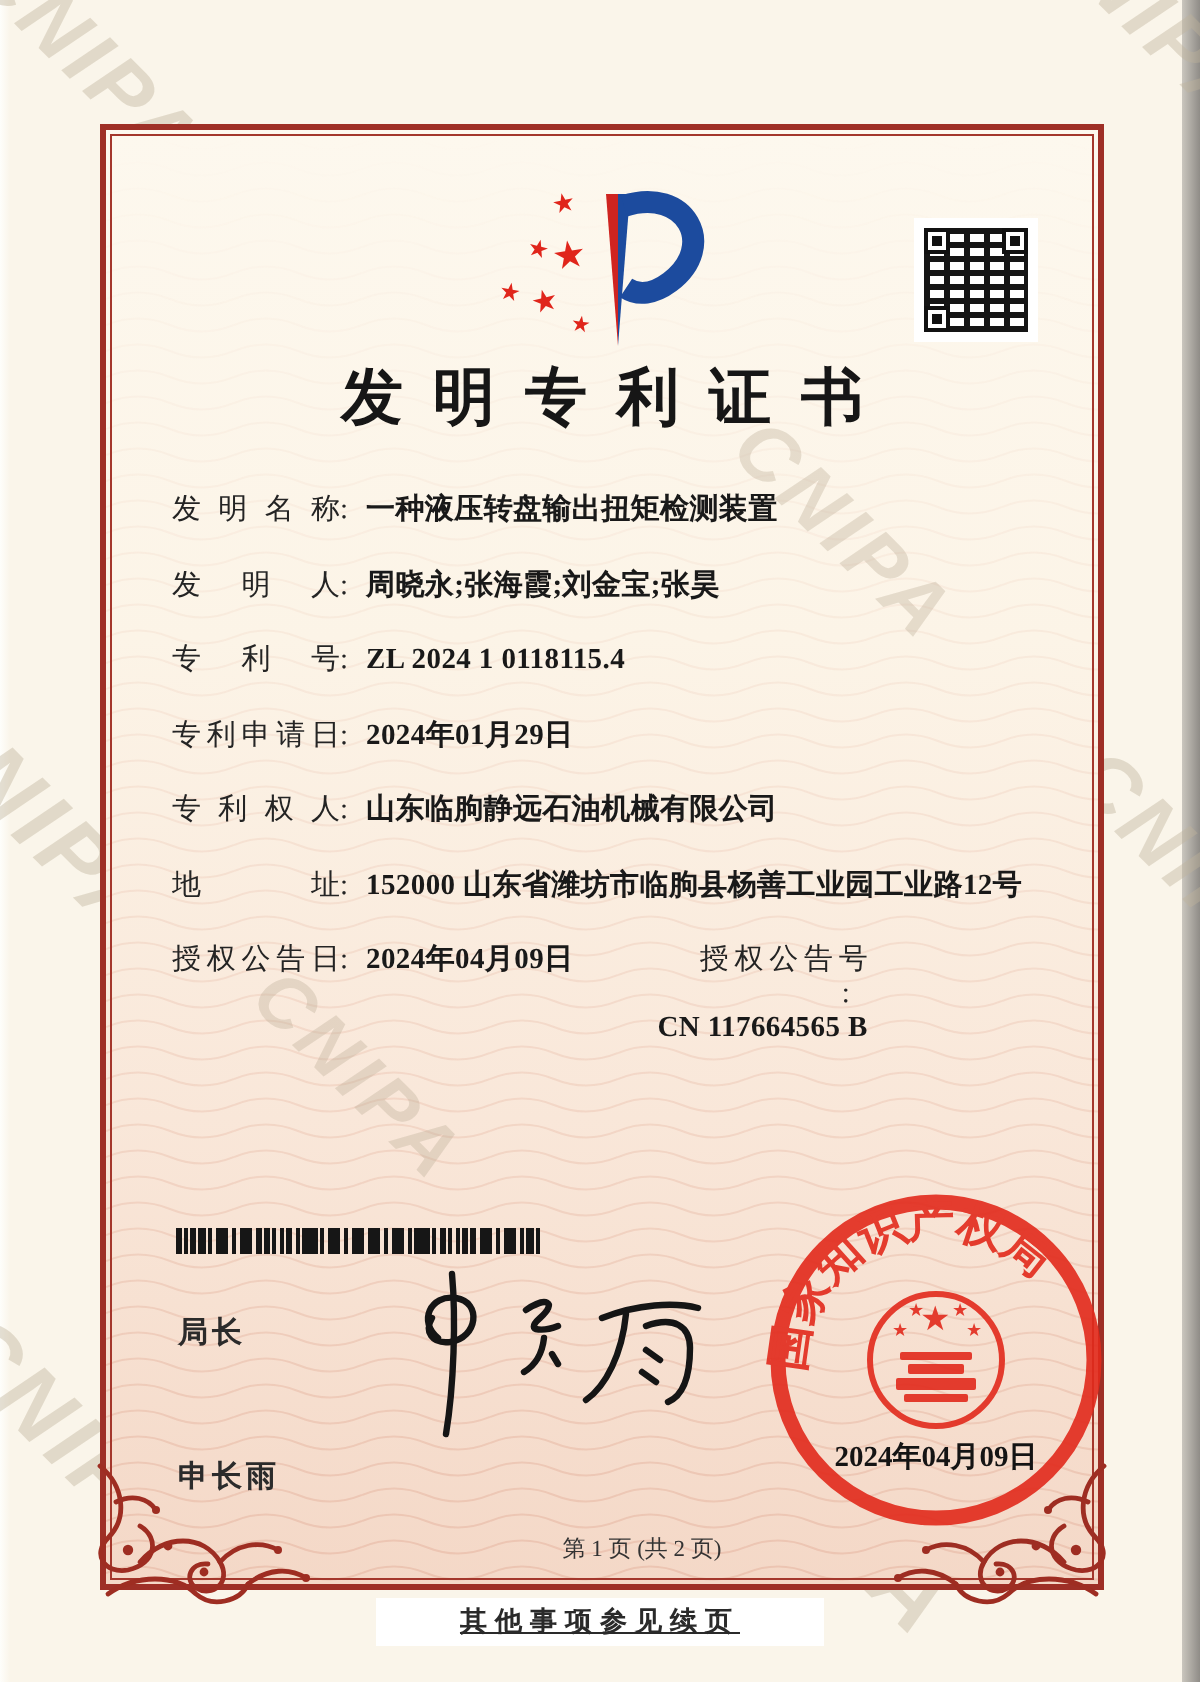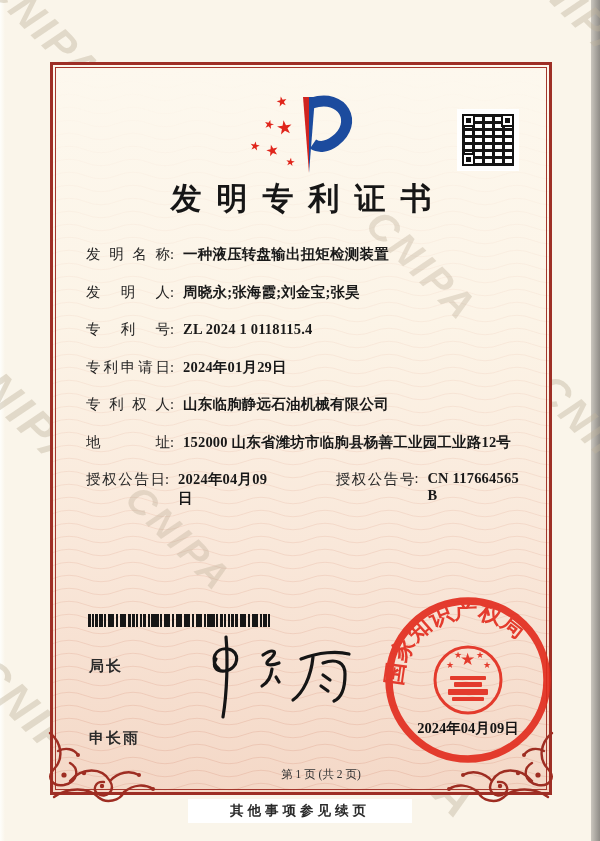--- a/index.html
+++ b/index.html
@@ -37,21 +37,21 @@
   .finder::after{content:"";position:absolute;inset:2px;background:#111;}
   .f-tl{left:0;top:0}.f-tr{right:0;top:0}.f-bl{left:0;bottom:0}
   .title{position:absolute;left:0;top:113px;width:100%;text-align:center;
     font-size:31px;font-weight:bold;letter-spacing:15px;text-indent:15px;color:#161616;}
   
   .fields{position:absolute;left:33px;top:180px;width:440px;}
   .frow{display:flex;align-items:baseline;height:37.5px;font-size:14.5px;}
   .lbl{display:inline-block;width:84px;text-align:justify;text-align-last:justify;color:#242424;}
   .colon{margin-right:9px;color:#242424;}
   .val{font-weight:bold;color:#191919;letter-spacing:.2px;}
-  .grant-pair2{margin-left:60px;display:flex;align-items:flex-start;}
+  .grant-pair2{margin-left:42px;display:flex;align-items:flex-end;flex-direction:column;}
   
   .paras{position:absolute;left:28px;top:424px;width:446px;font-size:12.8px;
     line-height:1.72;text-align:justify;color:#262626;}
   .paras p{margin:0;text-indent:2em;}
   
   .barcode{position:absolute;left:35px;top:549px;width:182px;height:13px;
     background:
       repeating-linear-gradient(90deg,#161616 0 2px,transparent 2px 4px),
       repeating-linear-gradient(90deg,#161616 0 1px,transparent 1px 7px),
       repeating-linear-gradient(90deg,#161616 0 3px,transparent 3px 11px);}
@@ -59,21 +59,21 @@
     font-size:15px;font-weight:600;color:#2b2b2b;letter-spacing:2px;}
   .sig-name{position:absolute;left:36px;top:620px;font-family:"Liberation Sans",sans-serif;
     font-size:15px;font-weight:600;color:#2b2b2b;letter-spacing:2px;margin-top:44px;}
   .signature{position:absolute;left:122px;top:560px;}
   
   .seal{position:absolute;left:327px;top:527px;}
   
   .page-info{position:absolute;left:0;top:702px;width:100%;text-align:center;font-size:11.5px;color:#333;padding-left:20px;}
   .continuation{position:absolute;left:0;top:799px;width:600px;text-align:center;}
   .continuation span{display:inline-block;background:#ffffff;padding:3px 42px;
-    font-size:13.5px;font-weight:bold;letter-spacing:4px;color:#2a2a2a;}
+    font-size:13.5px;font-weight:bold;letter-spacing:4px;color:#2a2a2a;text-decoration:underline;}
   .orn{position:absolute;pointer-events:none;}
   .orn-bl{left:-13px;bottom:-13px;}
   .orn-br{right:-13px;bottom:-13px;transform:scaleX(-1);}
 </style>
 </head>
 <body>
 
 <div class="edge-left"></div>
 <div class="edge-right"></div>
 

